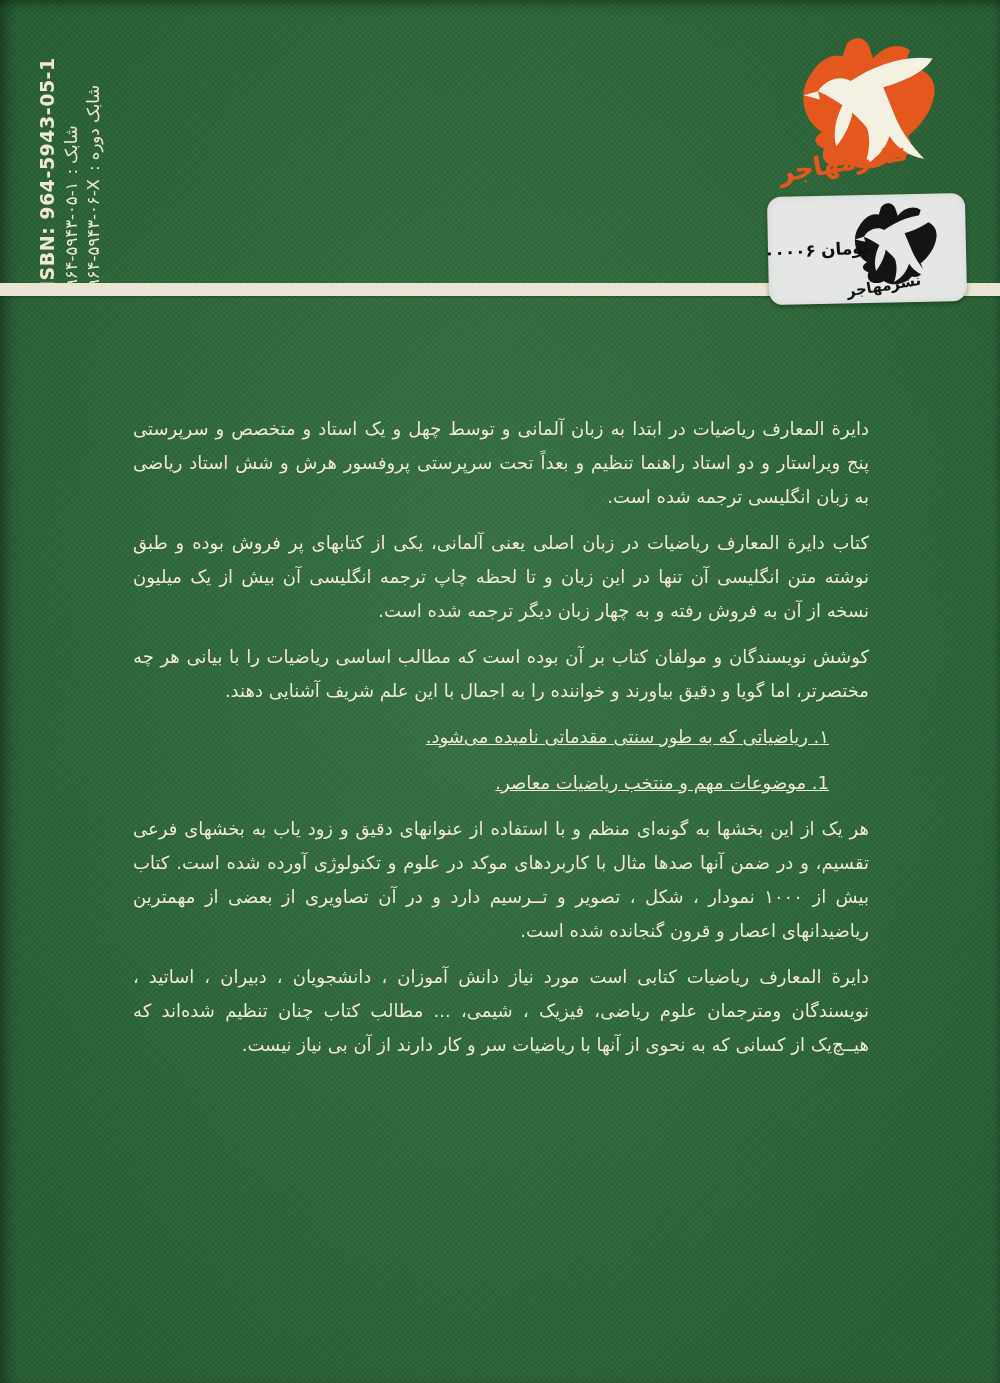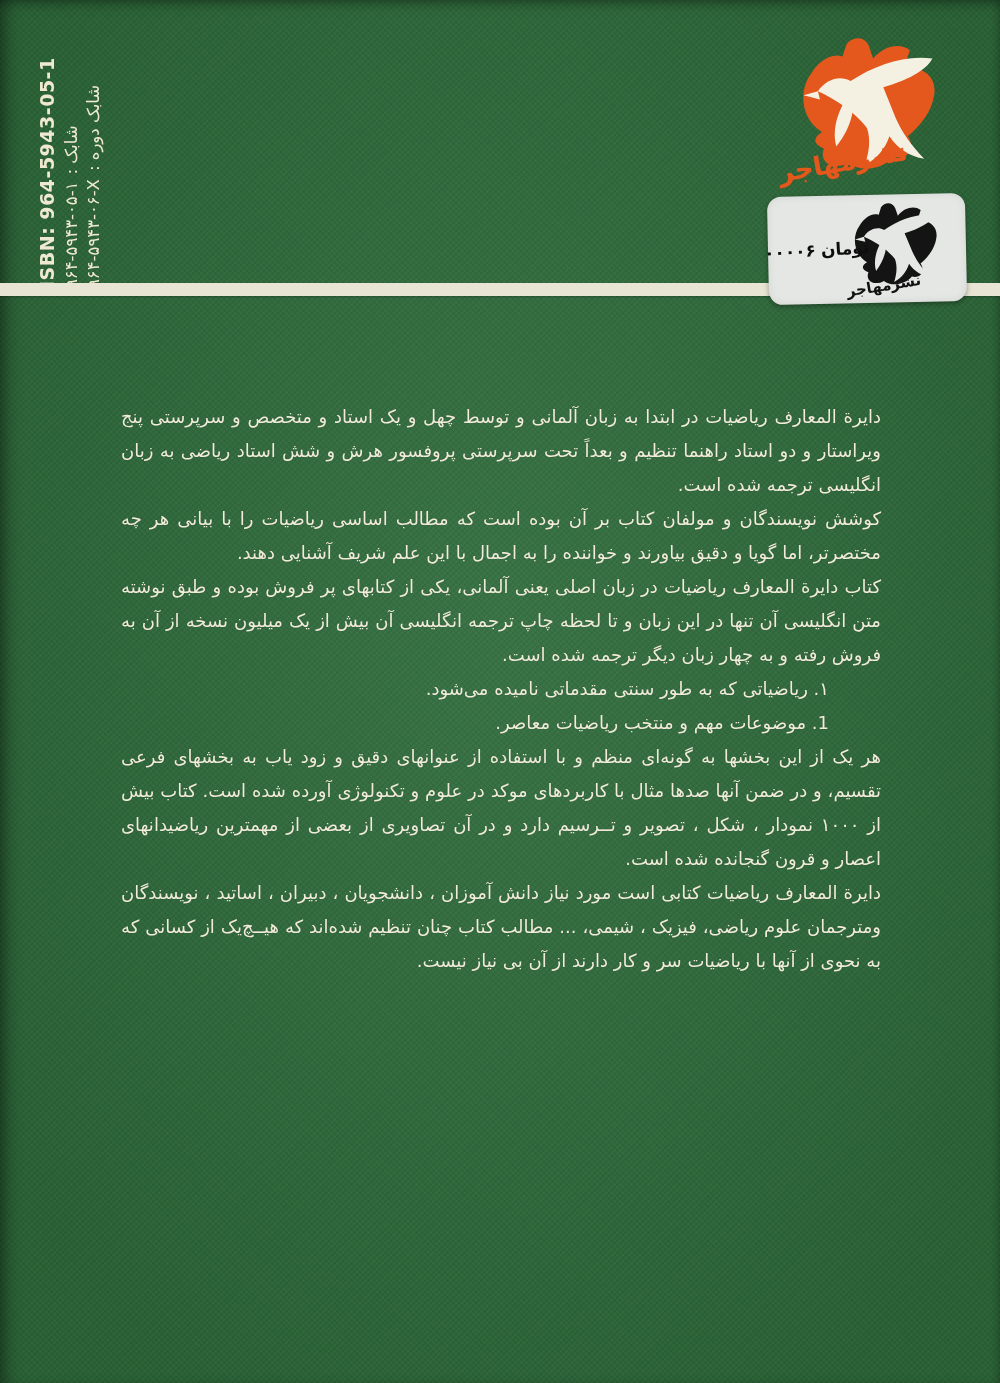--- a/index.html
+++ b/index.html
@@ -64,22 +64,22 @@
   .price-digits{direction:rtl;unicode-bidi:bidi-override;letter-spacing:1px;}
   .price-unit{direction:rtl;}
 
   
   .body-text{
     position:absolute;left:121px;top:400px;width:760px;
     direction:rtl;text-align:justify;
     color:#f1ecda;font-size:18px;line-height:34px;
     text-shadow:0 0 1px rgba(0,0,0,.25);
   }
-  .body-text p{margin:0;}
-  .body-text p.li{padding-right:0;text-align:right;margin-right:52px;}
+  .body-text p{margin:12px;}
+  .body-text p.li{padding-right:0;text-align:right;margin-right:52px;text-decoration:underline;}
 </style>
 </head>
 <body>
 
 <div class="cover">
 
   <div class="isbn-wrap">
     <div class="isbn-rot">
       <div class="isbn-line isbn-latin">
         <span>ISBN: 964-5943-05-1</span>
@@ -116,21 +116,21 @@
     </svg>
     <div class="sticker-brand">نشرمهاجر</div>
     <div class="price">
       <span class="price-digits">۶۰۰۰۰</span>
       <span class="price-unit">تومان</span>
     </div>
   </div>
 
   <div class="body-text">
     <p>دایرة المعارف ریاضیات در ابتدا به زبان آلمانی و توسط چهل و یک استاد و متخصص و سرپرستی پنج ویراستار و دو استاد راهنما تنظیم و بعداً تحت سرپرستی پروفسور هرش و شش استاد ریاضی به زبان انگلیسی ترجمه شده است.</p>
+    <p>کتاب دایرة المعارف ریاضیات در زبان اصلی یعنی آلمانی، یکی از کتابهای پر فروش بوده و طبق نوشته متن انگلیسی آن تنها در این زبان و تا لحظه چاپ ترجمه انگلیسی آن بیش از یک میلیون نسخه از آن به فروش رفته و به چهار زبان دیگر ترجمه شده است.</p>
     <p>کوشش نویسندگان و مولفان کتاب بر آن بوده است که مطالب اساسی ریاضیات را با بیانی هر چه مختصرتر، اما گویا و دقیق بیاورند و خواننده را به اجمال با این علم شریف آشنایی دهند.</p>
-    <p>کتاب دایرة المعارف ریاضیات در زبان اصلی یعنی آلمانی، یکی از کتابهای پر فروش بوده و طبق نوشته متن انگلیسی آن تنها در این زبان و تا لحظه چاپ ترجمه انگلیسی آن بیش از یک میلیون نسخه از آن به فروش رفته و به چهار زبان دیگر ترجمه شده است.</p>
     <p class="li">۱. ریاضیاتی که به طور سنتی مقدماتی نامیده می‌شود.</p>
     <p class="li">1. موضوعات مهم و منتخب ریاضیات معاصر.</p>
     <p>هر یک از این بخشها به گونه‌ای منظم و با استفاده از عنوانهای دقیق و زود یاب به بخشهای فرعی تقسیم، و در ضمن آنها صدها مثال با کاربردهای موکد در علوم و تکنولوژی آورده شده است. کتاب بیش از ۱۰۰۰ نمودار ، شکل ، تصویر و تــرسیم دارد و در آن تصاویری از بعضی از مهمترین ریاضیدانهای اعصار و قرون گنجانده شده است.</p>
     <p>دایرة المعارف ریاضیات کتابی است مورد نیاز دانش آموزان ، دانشجویان ، دبیران ، اساتید ، نویسندگان ومترجمان علوم ریاضی، فیزیک ، شیمی، ... مطالب کتاب چنان تنظیم شده‌اند که هیــچ‌یک از کسانی که به نحوی از آنها با ریاضیات سر و کار دارند از آن بی نیاز نیست.</p>
   </div>
 
 </div>
 
 </body></html>

